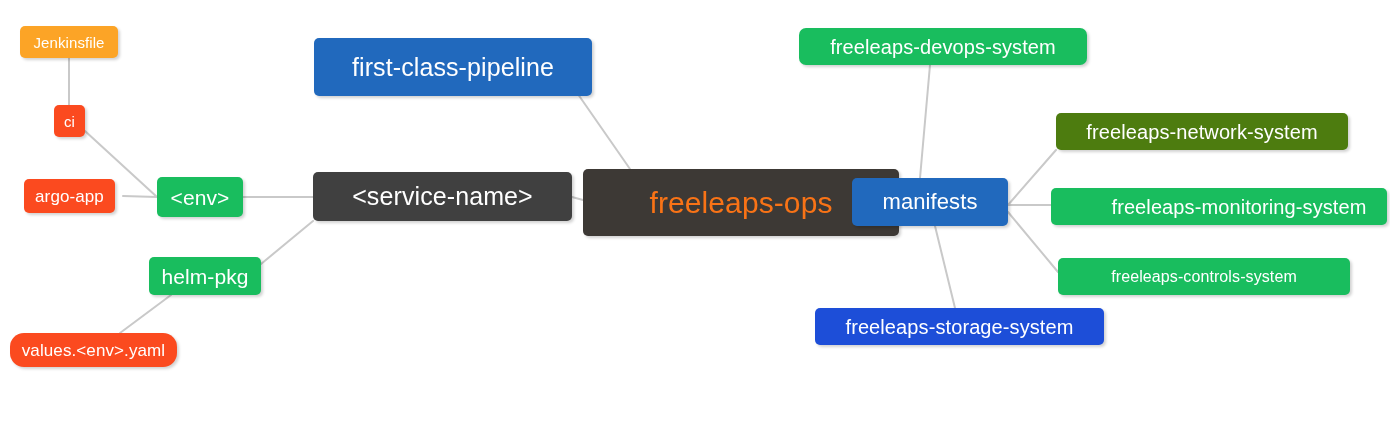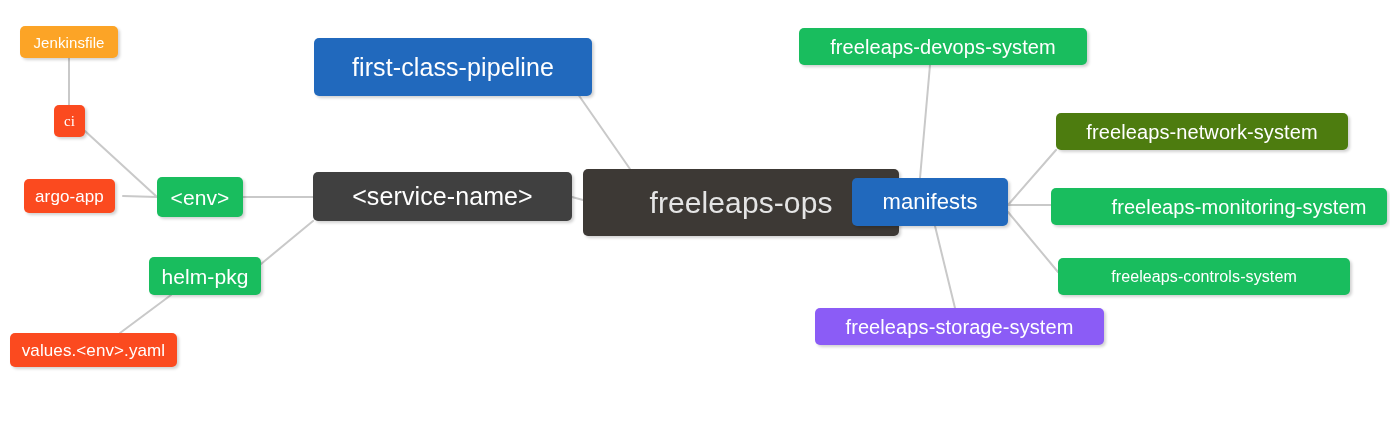--- a/index.html
+++ b/index.html
@@ -54,29 +54,29 @@
       <line x1="572" y1="197" x2="583" y2="200" stroke="#c9c9c9" stroke-width="2" stroke-linecap="round"></line>
       <line x1="573" y1="87" x2="630" y2="169" stroke="#c9c9c9" stroke-width="2" stroke-linecap="round"></line>
       <line x1="845" y1="202" x2="852" y2="202" stroke="#c9c9c9" stroke-width="2" stroke-linecap="round"></line>
       <line x1="920" y1="178" x2="930" y2="65" stroke="#c9c9c9" stroke-width="2" stroke-linecap="round"></line>
       <line x1="1008" y1="205" x2="1056" y2="150" stroke="#c9c9c9" stroke-width="2" stroke-linecap="round"></line>
       <line x1="1008" y1="205" x2="1051" y2="205" stroke="#c9c9c9" stroke-width="2" stroke-linecap="round"></line>
       <line x1="1008" y1="212" x2="1058" y2="272" stroke="#c9c9c9" stroke-width="2" stroke-linecap="round"></line>
       <line x1="935" y1="226" x2="955" y2="308" stroke="#c9c9c9" stroke-width="2" stroke-linecap="round"></line>
     </svg>
   <div id="node-layer">
-      <div class="node" style="left: 583px; top: 169px; width: 316px; height: 67px; font-size: 30px; background: rgb(61, 57, 53); color: #e5e5e5; text-align: center;">freeleaps-ops</div>
+      <div class="node" style="left: 583px; top: 169px; width: 316px; height: 67px; font-size: 30px; background: rgb(61, 57, 53); color: #f97316; text-align: center;">freeleaps-ops</div>
       <div class="node" style="left: 313px; top: 172px; width: 259px; height: 49px; font-size: 25px; background: #404040; color: rgb(255, 255, 255);">&lt;service-name&gt;</div>
       <div class="node" style="left: 314px; top: 38px; width: 278px; height: 58px; font-size: 25px; background: rgb(33, 105, 189); color: rgb(255, 255, 255);">first-class-pipeline</div>
       <div class="node" style="left: 852px; top: 178px; width: 156px; height: 48px; font-size: 22px; background: rgb(33, 105, 189); color: rgb(255, 255, 255);">manifests</div>
       <div class="node" style="left: 157px; top: 177px; width: 86px; height: 40px; font-size: 21px; background: rgb(25, 189, 94); color: rgb(255, 255, 255);">&lt;env&gt;</div>
       <div class="node" style="left: 149px; top: 257px; width: 112px; height: 38px; font-size: 21px; background: rgb(25, 189, 94); color: rgb(255, 255, 255);">helm-pkg</div>
-      <div class="node" style="left: 799px; top: 28px; width: 288px; height: 37px; font-size: 20px; background: rgb(25, 189, 94); color: rgb(255, 255, 255);">freeleaps-devops-system</div>
+      <div class="node" style="left: 799px; top: 28px; width: 288px; height: 37px; font-size: 20px; background: rgb(25, 189, 94); color: rgb(255, 255, 255); border-radius: 7px;">freeleaps-devops-system</div>
       <div class="node" style="left: 1056px; top: 113px; width: 292px; height: 37px; font-size: 20px; background: #4d7c0f; color: rgb(255, 255, 255);">freeleaps-network-system</div>
       <div class="node" style="left: 1051px; top: 188px; width: 336px; height: 37px; font-size: 20px; background: rgb(25, 189, 94); color: rgb(255, 255, 255); padding-left: 40px;">freeleaps-monitoring-system</div>
       <div class="node" style="left: 1058px; top: 258px; width: 292px; height: 37px; font-size: 16px; background: rgb(25, 189, 94); color: rgb(255, 255, 255);">freeleaps-controls-system</div>
-      <div class="node" style="left: 815px; top: 308px; width: 289px; height: 37px; font-size: 20px; background: #8b5cf6; color: rgb(255, 255, 255);">freeleaps-storage-system</div>
+      <div class="node" style="left: 815px; top: 308px; width: 289px; height: 37px; font-size: 20px; background: #1d4ed8; color: rgb(255, 255, 255);">freeleaps-storage-system</div>
       <div class="node" style="left: 20px; top: 26px; width: 98px; height: 32px; font-size: 15px; background: rgb(252, 164, 38); color: rgb(255, 255, 255);">Jenkinsfile</div>
-      <div class="node" style="left: 54px; top: 105px; width: 31px; height: 32px; font-size: 15px; background: rgb(251, 74, 31); color: rgb(255, 255, 255); font-family: Liberation Serif, serif;">ci</div>
+      <div class="node" style="left: 54px; top: 105px; width: 31px; height: 32px; font-size: 15px; background: rgb(251, 74, 31); color: rgb(255, 255, 255);">ci</div>
       <div class="node" style="left: 24px; top: 179px; width: 91px; height: 34px; font-size: 17px; background: rgb(251, 74, 31); color: rgb(255, 255, 255);">argo-app</div>
-      <div class="node" style="left: 10px; top: 333px; width: 167px; height: 34px; font-size: 17px; background: rgb(251, 74, 31); color: rgb(255, 255, 255);">values.&lt;env&gt;.yaml</div>
+      <div class="node" style="left: 10px; top: 333px; width: 167px; height: 34px; font-size: 17px; background: rgb(251, 74, 31); color: rgb(255, 255, 255); border-radius: 14px;">values.&lt;env&gt;.yaml</div>
     </div>
 </div>
 
 </body></html>

